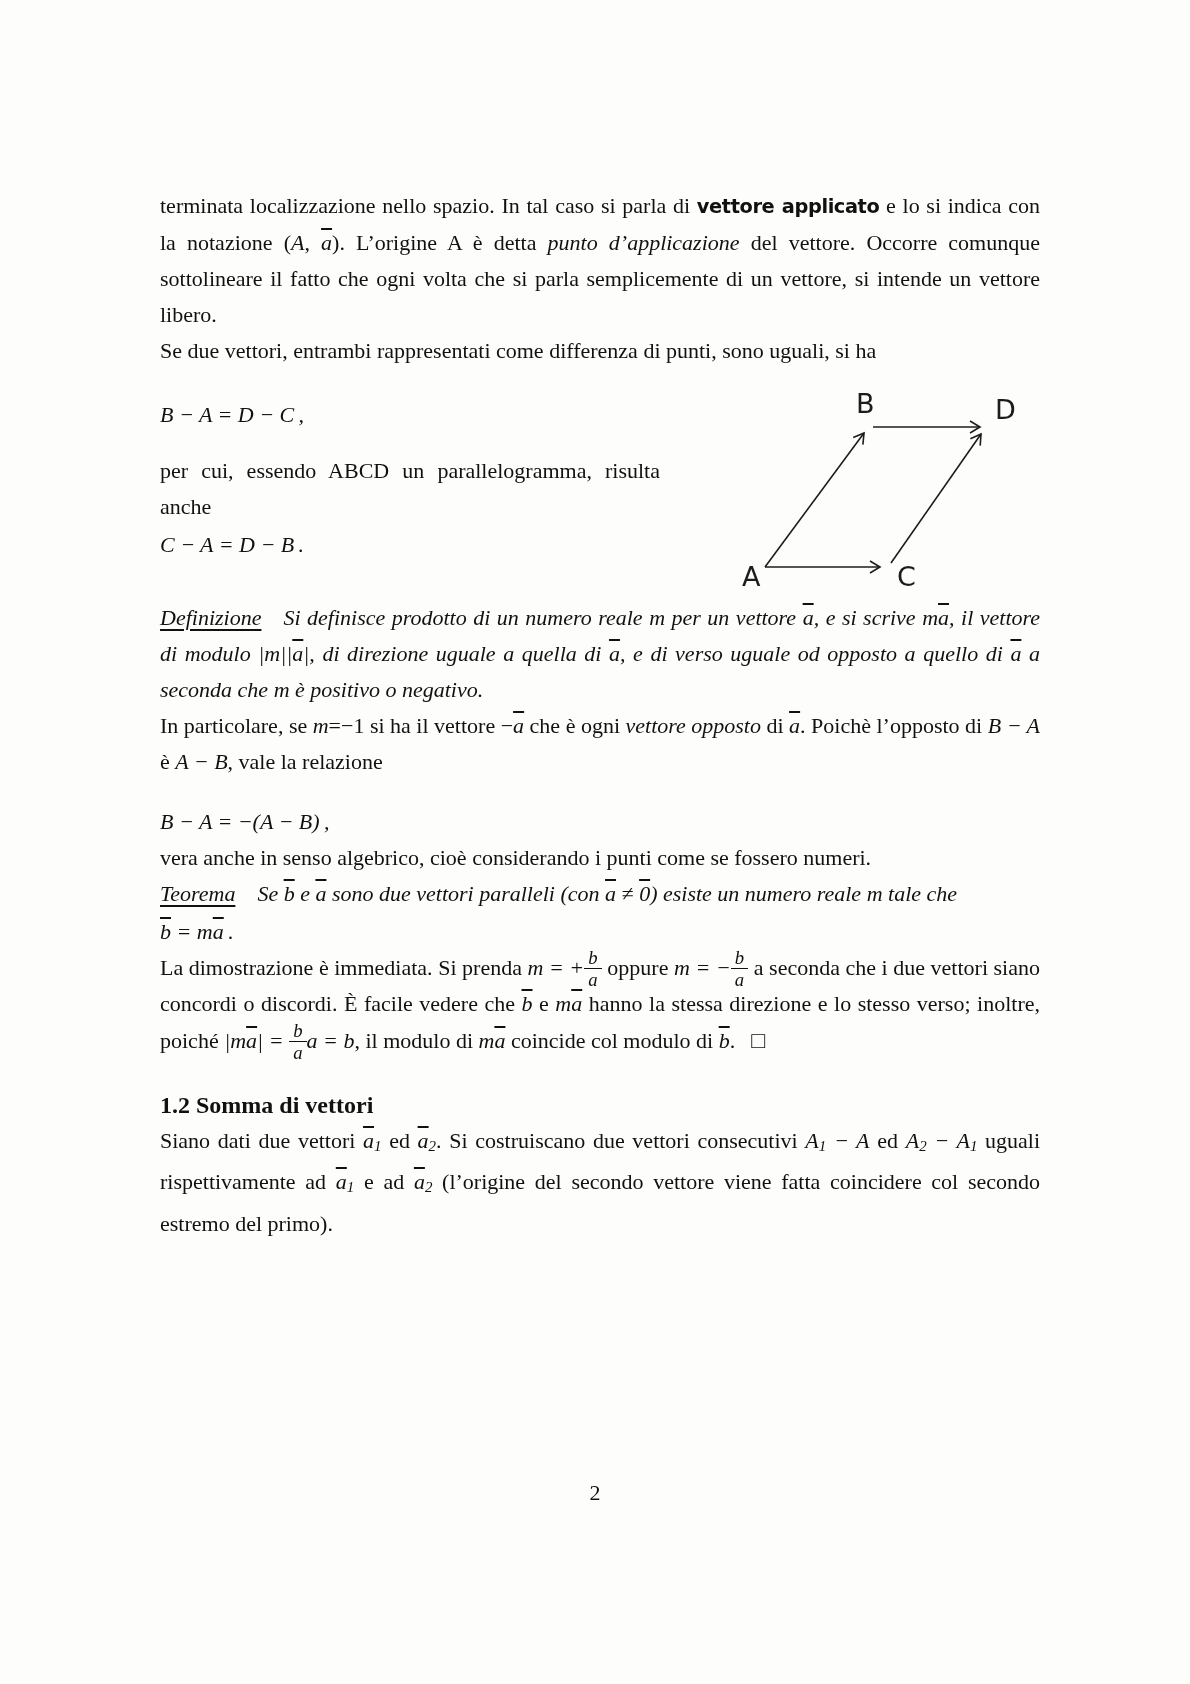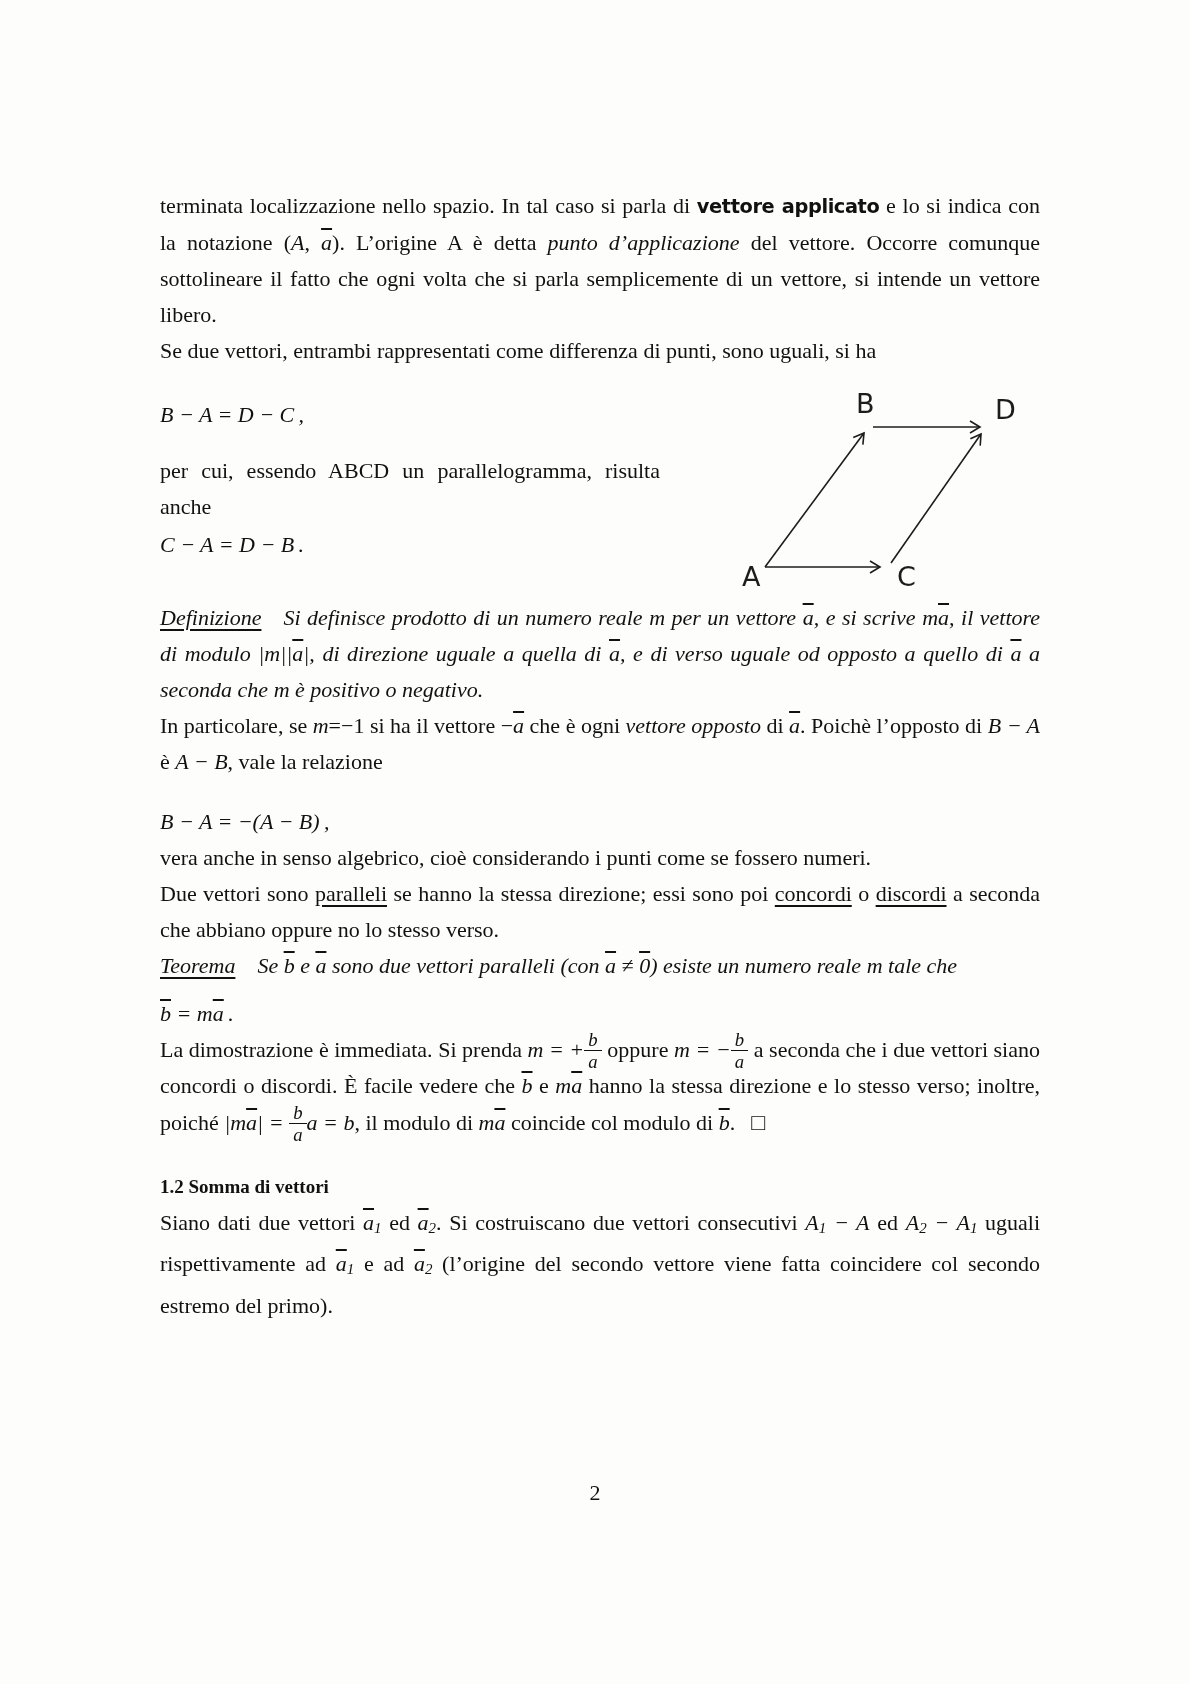--- a/index.html
+++ b/index.html
@@ -22,21 +22,21 @@
   p.body { margin:0; }
   .mt24 { margin-top:24px; }
   .mt29 { margin-top:29px; }
   .mt6  { margin-top:6px; }
   .mt14 { margin-top:14px; }
   .mt5  { margin-top:5px; }
   .mt17 { margin-top:17px; }
   .mt15 { margin-top:15px; }
   .eq { text-align:left; }
   .eq-display { margin-top:24px; }
-  .eq-display2 { margin-top:12px; }
+  .eq-display2 { margin-top:2px; }
   
   .figrow { display:flex; margin-top:0; }
   .figcol-left { width:500px; }
   .figcol-left .eq1 { margin-top:28px; }
   .figcol-left p { margin-top:20px; }
   .figcol-left .eq2 { margin-top:2px; }
   .figcol-right { width:350px; padding-top:10px; margin-left:30px; }
   
   .i { font-style:italic;margin-top:12px; }
   .u { text-decoration:underline; text-underline-offset:4px; }
@@ -55,21 +55,21 @@
   .frac .fnum {
     position:absolute; left:0; right:0; bottom:60%;
     text-align:center; font-size:0.85em; line-height:1;
   }
   .frac .fden {
     position:absolute; left:0; right:0; top:45%;
     text-align:center; font-size:0.85em; line-height:1;
     border-top:1.4px solid #111; padding-top:2px;
   }
   h2.section {
-    font-size:19px; font-weight:700; line-height:36px;
+    font-size:24px; font-weight:700; line-height:36px;
     text-align:left; margin-top:28px;
     font-family:"Liberation Serif", serif;
   }
   .pagenum {
     position:absolute; left:0; top:1478px; width:100%;
     text-align:center; font-size:22px; line-height:30px;
     font-family:"Liberation Serif", serif; color:#111;
   }
   svg text {
     font-family:"DejaVu Sans", sans-serif;
@@ -114,21 +114,20 @@
     </div>
 
     <p class="body mt29"><span class="i u">Definizione</span><span class="i"> Si definisce prodotto di un numero reale </span><span class="m">m</span><span class="i"> per un vettore </span><span class="m ol">a</span><span class="i">, e si scrive </span><span class="m">m</span><span class="m ol">a</span><span class="i">, il vettore di modulo </span><span class="m">|m||</span><span class="m ol">a</span><span class="m">|</span><span class="i">, di direzione uguale a quella di </span><span class="m ol">a</span><span class="i">, e di verso uguale od opposto a quello di </span><span class="m ol">a</span><span class="i"> a seconda che </span><span class="m">m</span><span class="i"> è positivo o negativo.</span></p>
 
     <p class="body mt6"><span>In particolare, se </span><span class="m">m</span><span>=−1 si ha il vettore −</span><span class="m ol">a</span><span> che è ogni </span><span class="i">vettore opposto</span><span> di </span><span class="m ol">a</span><span>. Poichè l’opposto di </span><span class="m">B − A</span><span> è </span><span class="m">A − B</span><span>, vale la relazione</span></p>
 
     <div class="eq eq-display"><span class="m">B − A = −(A − B) ,</span></div>
 
     <p class="body mt29"><span>vera anche in senso algebrico, cioè considerando i punti come se fossero numeri.</span></p>
 
-    <p class="body mt14"><span>Due vettori sono </span><span class="u">paralleli</span><span> se hanno la stessa direzione; essi sono poi </span><span class="u">concordi</span><span> o </span><span class="u">discordi</span><span> a seconda che abbiano oppure no lo stesso verso.</span></p>
 
     <p class="body mt5"><span class="i u">Teorema</span><span class="i"> Se </span><span class="m ol">b</span><span class="i"> e </span><span class="m ol">a</span><span class="i"> sono due vettori paralleli (con </span><span class="m ol">a</span><span class="m"> ≠ </span><span class="m ol">0</span><span class="i">) esiste un numero reale </span><span class="m">m</span><span class="i"> tale che</span></p>
 
     <div class="eq eq-display2"><span class="m ol">b</span><span class="m"> = </span><span class="m">m</span><span class="m ol">a</span><span class="m"> .</span></div>
 
     <p class="body mt17"><span>La dimostrazione è immediata. Si prenda </span><span class="m">m</span><span class="m"> = +</span><span class="frac"><span class="fnum">b</span><span class="fden">a</span></span><span> oppure </span><span class="m">m</span><span class="m"> = −</span><span class="frac"><span class="fnum">b</span><span class="fden">a</span></span><span> a seconda che i due vettori siano concordi o discordi. È facile vedere che </span><span class="m ol">b</span><span> e </span><span class="m">m</span><span class="m ol">a</span><span> hanno la stessa direzione e lo stesso verso; inoltre, poiché </span><span class="m">|</span><span class="m">m</span><span class="m ol">a</span><span class="m">| = </span><span class="frac"><span class="fnum">b</span><span class="fden">a</span></span><span class="m">a</span><span class="m"> = </span><span class="m">b</span><span>, il modulo di </span><span class="m">m</span><span class="m ol">a</span><span> coincide col modulo di </span><span class="m ol">b</span><span>.</span><span class="qed">□</span></p>
 
     <h2 class="section">1.2 Somma di vettori</h2>
 
     <p class="body mt15"><span>Siano dati due vettori </span><span class="m ol">a</span><span class="m sub">1</span><span> ed </span><span class="m ol">a</span><span class="m sub">2</span><span>. Si costruiscano due vettori consecutivi </span><span class="m">A</span><span class="m sub">1</span><span class="m"> − </span><span class="m">A</span><span> ed </span><span class="m">A</span><span class="m sub">2</span><span class="m"> − </span><span class="m">A</span><span class="m sub">1</span><span> uguali rispettivamente ad </span><span class="m ol">a</span><span class="m sub">1</span><span> e ad </span><span class="m ol">a</span><span class="m sub">2</span><span> (l’origine del secondo vettore viene fatta coincidere col secondo estremo del primo).</span></p>

